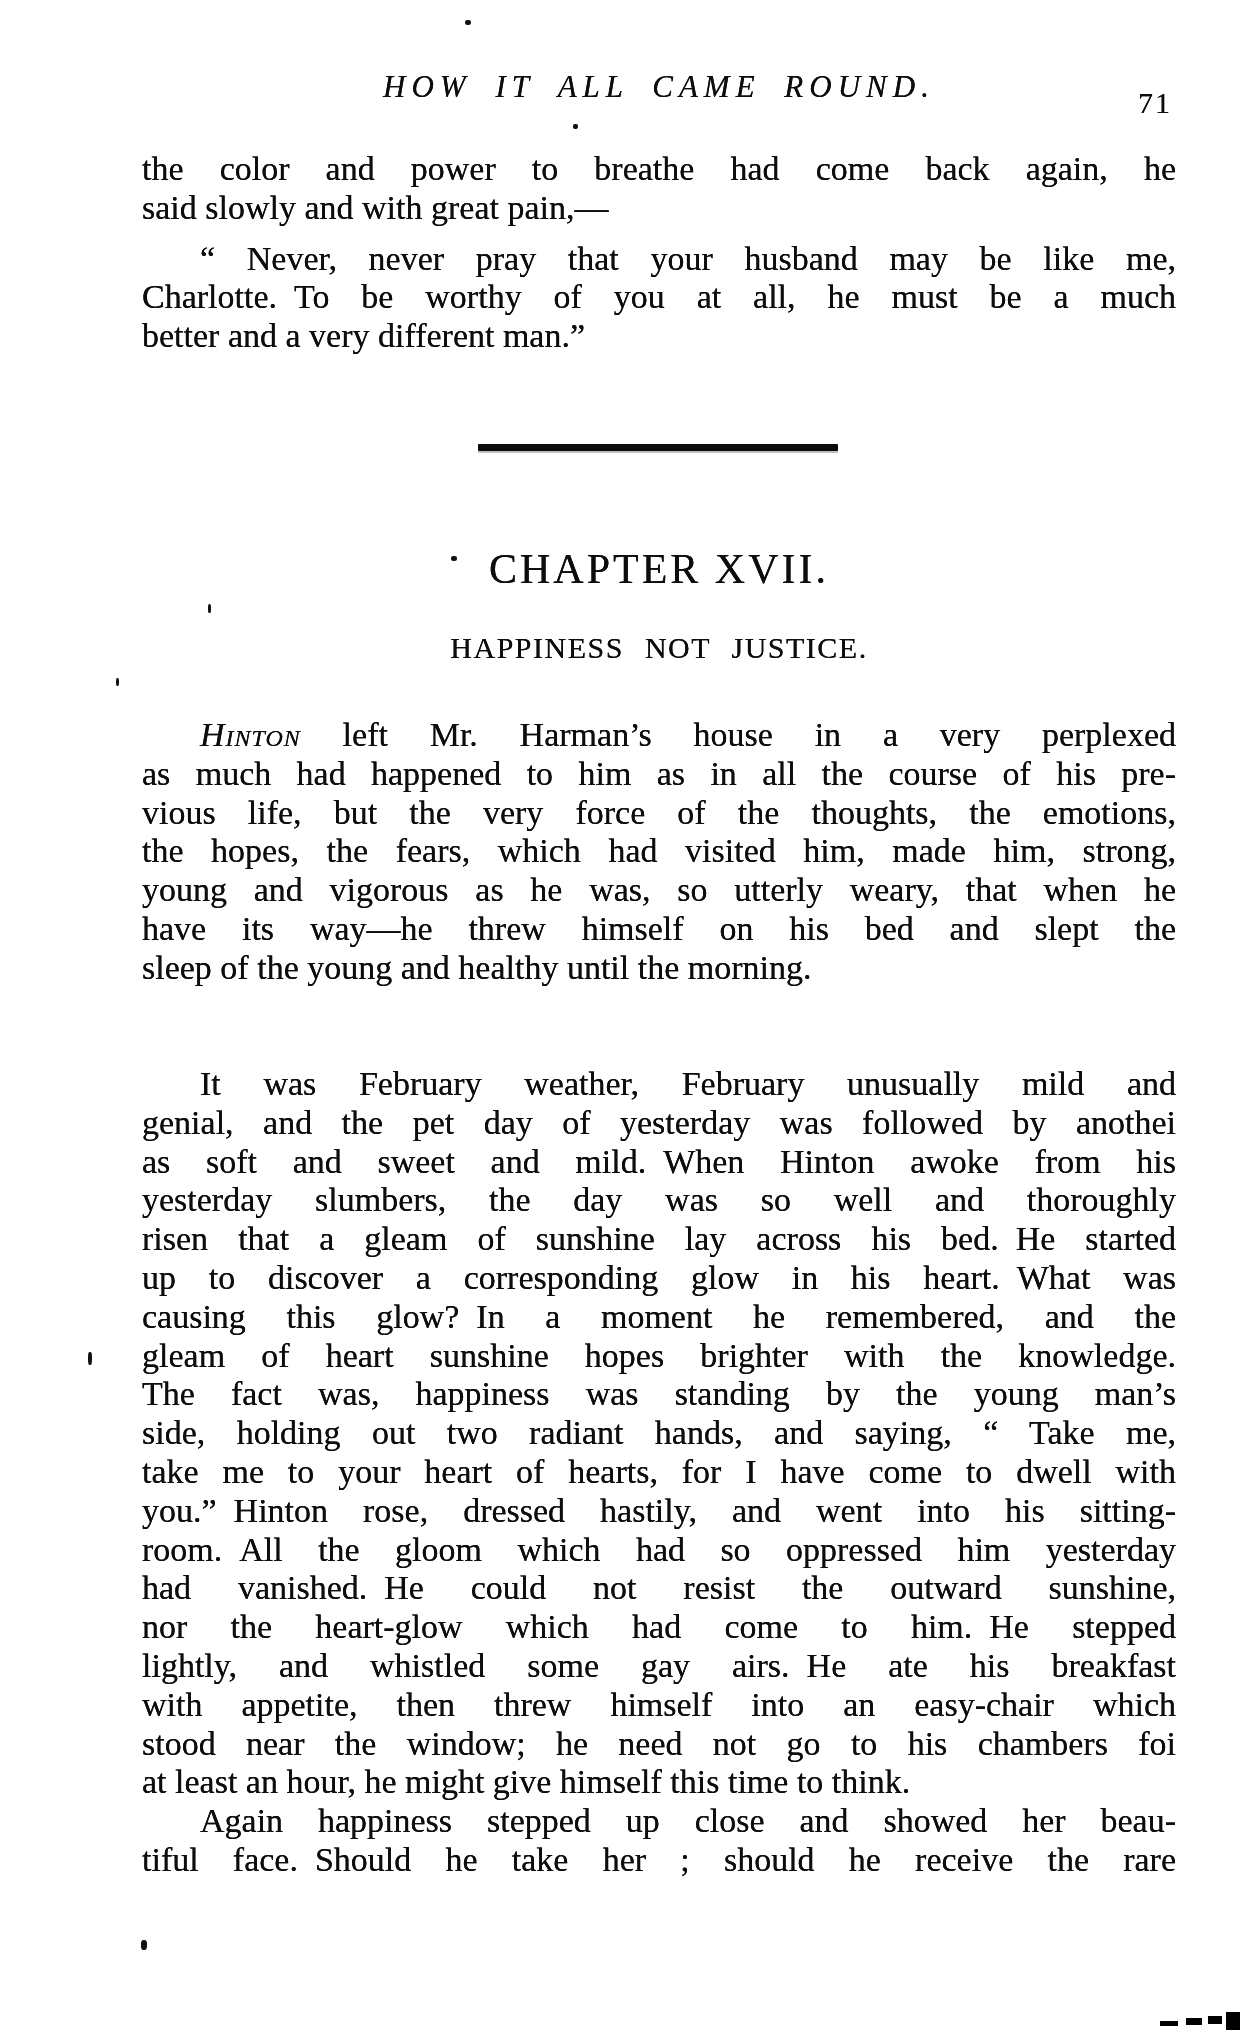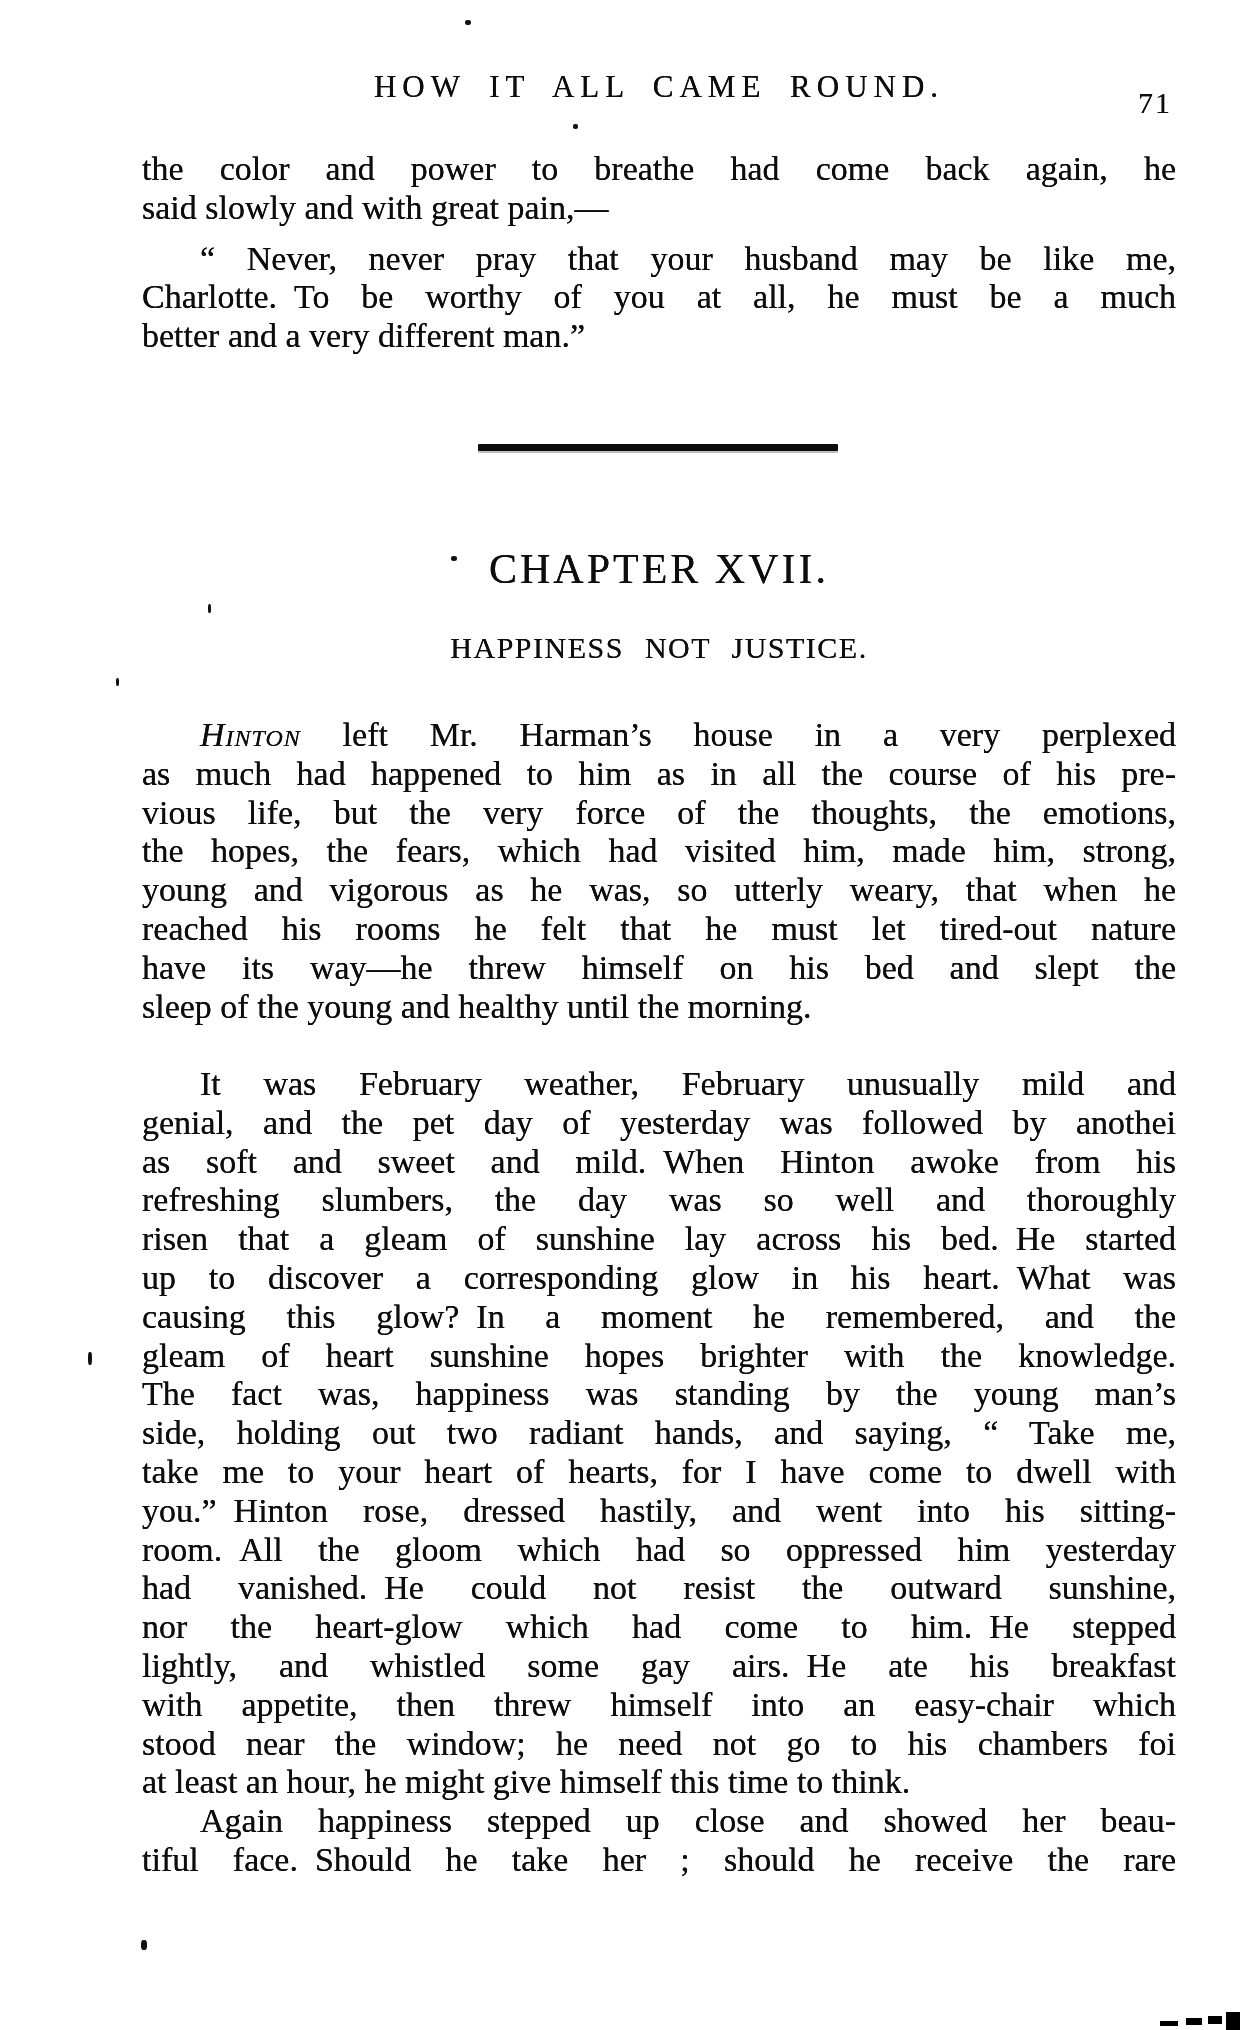--- a/index.html
+++ b/index.html
@@ -5,21 +5,21 @@
   html,body{margin:0;padding:0;background:#777;}
   .page{
     position:relative;width:1240px;height:2030px;margin:0 auto;
     background:#ffffff;color:#0d0d0d;overflow:hidden;
     font-family:"Liberation Serif","DejaVu Serif",serif;
     text-shadow:0 0 .5px currentColor;
   }
   
   .running-head{position:absolute;left:142px;top:70px;width:1034px;height:56px;}
   .head-title{
-    display:block;text-align:center;font-size:31px;line-height:34px;
+    display:block;text-align:center;font-style:italic;font-size:31px;line-height:34px;
     letter-spacing:6px;word-spacing:10px;white-space:nowrap;
   }
   .page-number{position:absolute;right:4px;top:18px;font-size:30px;line-height:30px;letter-spacing:2px;}
   
   .rule{position:absolute;left:478px;top:444px;width:360px;height:7px;background:#0b0b0b;
         box-shadow:0 2px 0 rgba(0,0,0,.25);border-radius:1px;}
   
   .chapter-heading{position:absolute;left:142px;top:548px;width:1034px;text-align:center;
     font-size:42px;line-height:42px;letter-spacing:3px;white-space:nowrap;}
   .chapter-subtitle{position:absolute;left:142px;top:632px;width:1034px;text-align:center;
@@ -56,29 +56,28 @@
 
   <div class="chapter-heading">CHAPTER XVII.</div>
   <div class="chapter-subtitle">HAPPINESS NOT JUSTICE.</div>
 
   <div class="para" id="p2" style="top:704px">
       <div class="line j in"><span class="sc">Hinton</span> left Mr. Harman’s house in a very perplexed</div>
       <div class="line j">as much had happened to him as in all the course of his pre-</div>
       <div class="line j">vious life, but the very force of the thoughts, the emotions,</div>
       <div class="line j">the hopes, the fears, which had visited him, made him, strong,</div>
       <div class="line j">young and vigorous as he was, so utterly weary, that when he</div>
-      <div class="line j">reached his rooms he felt that he must let tired-out nature</div>
       <div class="line j">have its way—he threw himself on his bed and slept the</div>
       <div class="line">sleep of the young and healthy until the morning.</div>
     </div>
   <div class="para" id="p3" style="top:1053px">
       <div class="line j in">It was February weather, February unusually mild and</div>
       <div class="line j">genial, and the pet day of yesterday was followed by anothei</div>
       <div class="line j">as soft and sweet and mild. When Hinton awoke from his</div>
-      <div class="line j">refreshing slumbers, the day was so well and thoroughly</div>
+      <div class="line j">yesterday slumbers, the day was so well and thoroughly</div>
       <div class="line j">risen that a gleam of sunshine lay across his bed. He started</div>
       <div class="line j">up to discover a corresponding glow in his heart. What was</div>
       <div class="line j">causing this glow? In a moment he remembered, and the</div>
       <div class="line j">gleam of heart sunshine hopes brighter with the knowledge.</div>
       <div class="line j">The fact was, happiness was standing by the young man’s</div>
       <div class="line j">side, holding out two radiant hands, and saying, “ Take me,</div>
       <div class="line j">take me to your heart of hearts, for I have come to dwell with</div>
       <div class="line j">you.” Hinton rose, dressed hastily, and went into his sitting-</div>
       <div class="line j">room. All the gloom which had so oppressed him yesterday</div>
       <div class="line j">had vanished. He could not resist the outward sunshine,</div>

